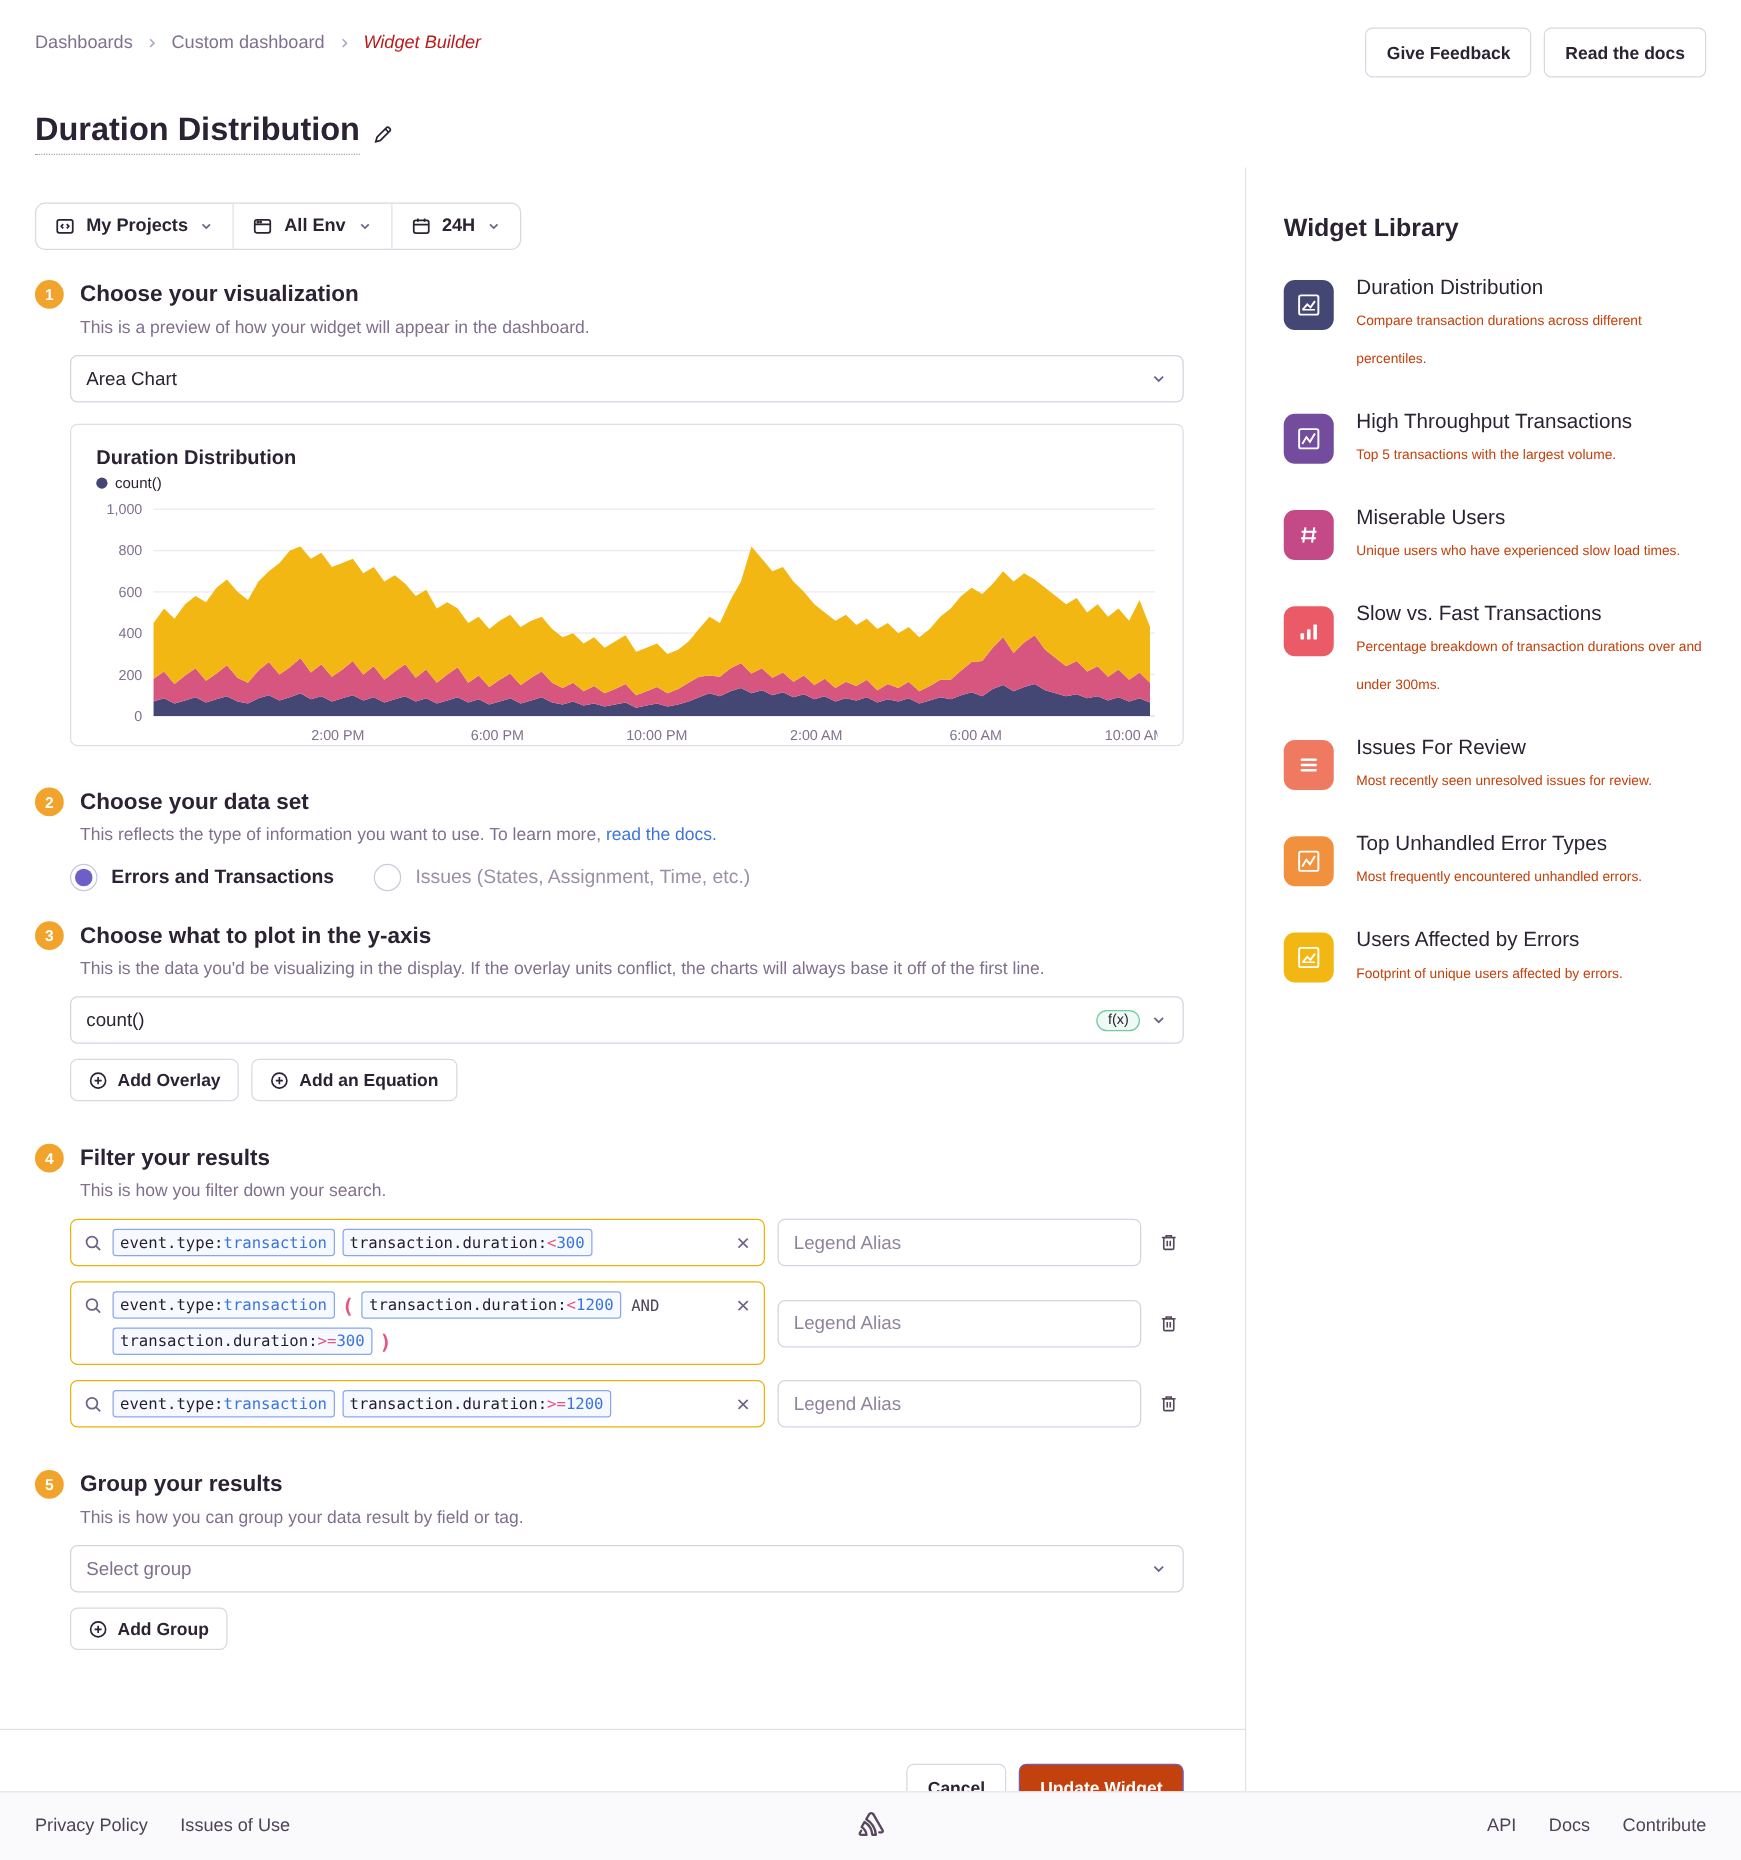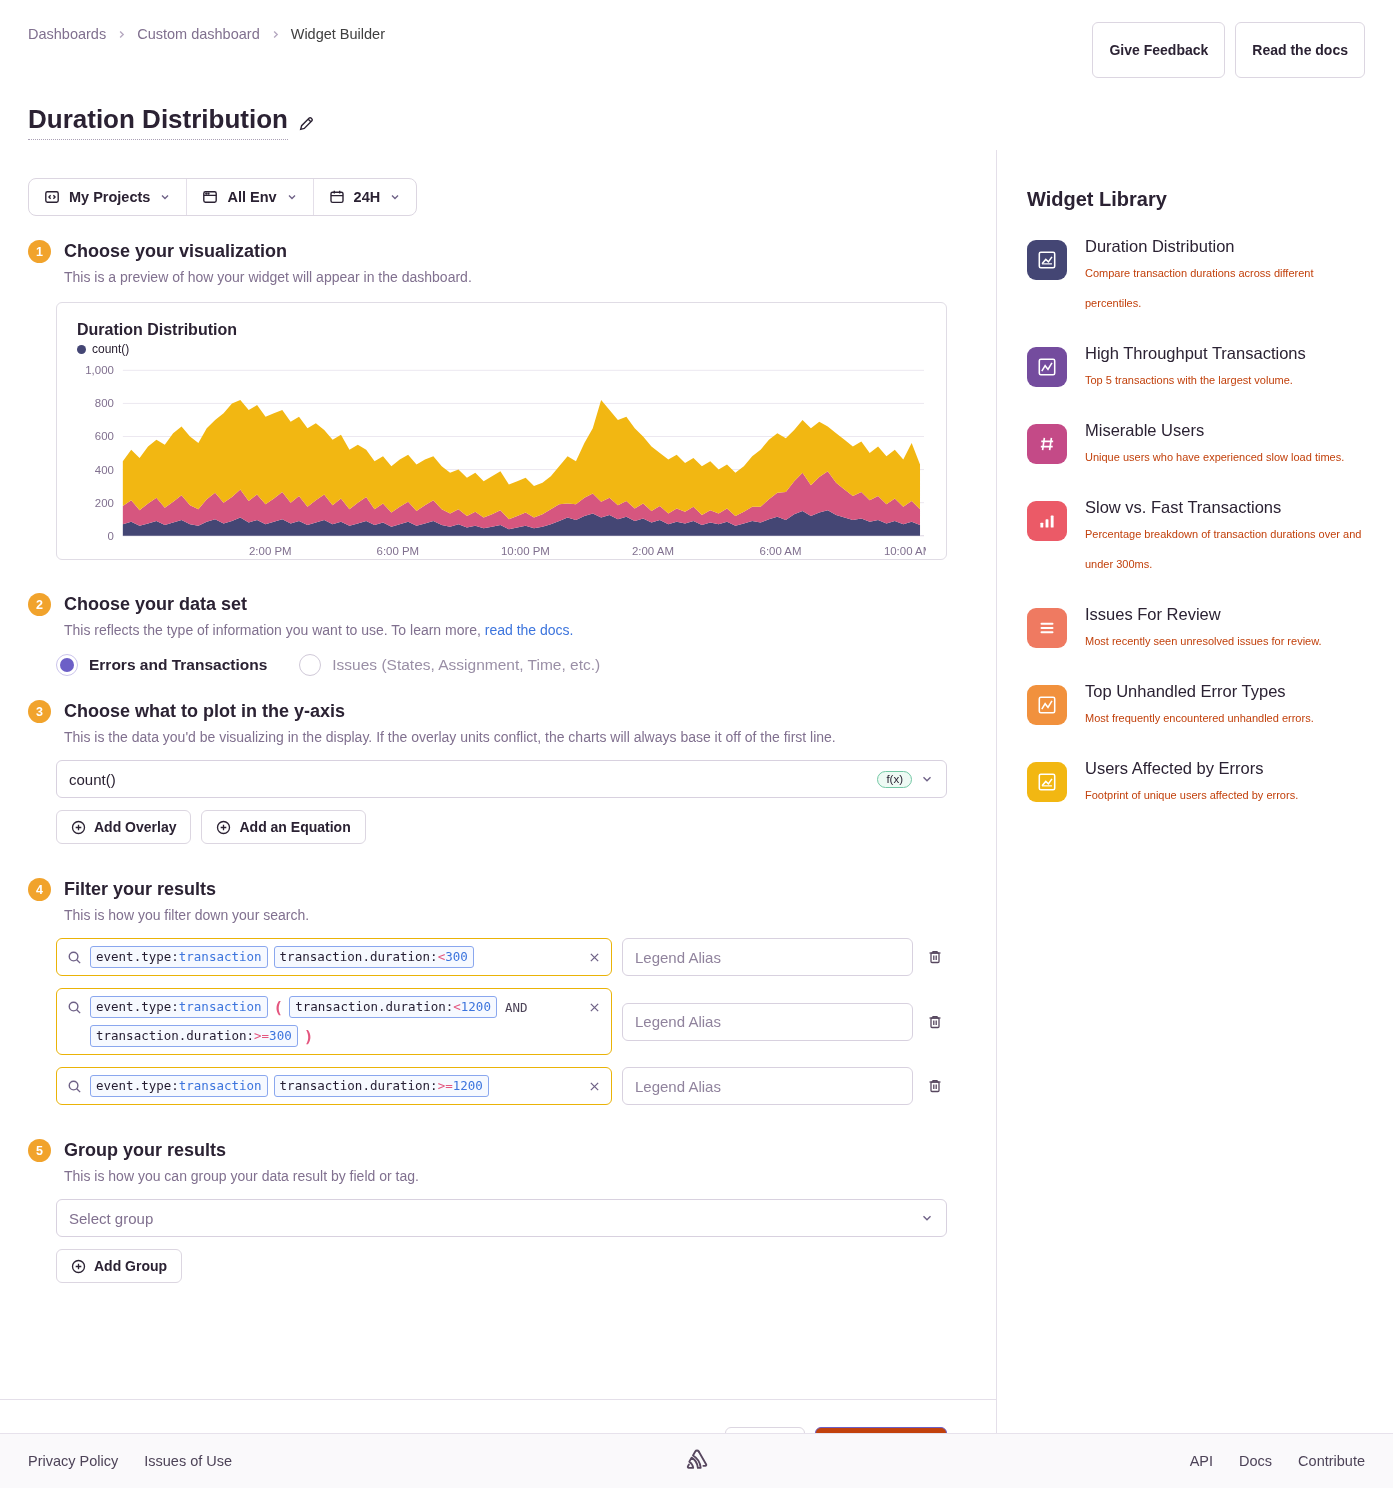--- a/index.html
+++ b/index.html
@@ -8,26 +8,26 @@
     width: 1393px; min-height: 1488px;
     font-family: "Liberation Sans", sans-serif;
     color: #2b2233;
     position: relative;
   }
   
   .top-header { padding: 22px 28px 0 28px; }
   .header-row { display:flex; justify-content:space-between; align-items:flex-start; }
   .breadcrumb { display:flex; align-items:center; gap:10px; font-size:14.5px; padding-top:4px; }
   .crumb-link { color:#80708f; cursor:pointer; }
-  .crumb-current { color:#404040; }
+  .crumb-current { color:#b91c1c;font-style:italic; }
   .crumb-sep { color:#b5a8c0; display:flex; }
   .header-buttons { display:flex; gap:10px; }
   .btn { display:inline-flex; align-items:center; justify-content:center;
          border:1px solid #dcd6e1; background:#fff; color:#2b2233;
-         font-weight:700; font-size:14px; border-radius:6px; height:56px; padding:0 16px;
+         font-weight:700; font-size:14px; border-radius:6px; height:40px; padding:0 16px;
          font-family:"Liberation Sans",sans-serif; cursor:pointer; }
   .btn.primary { background:#c2410c; border-color:#6c5fc7; color:#fff; }
   .page-title-row { margin-top:26px; display:flex; align-items:center; gap:10px; }
   .page-title { font-size:26px; font-weight:700; color:#2b2233;
                 border-bottom:1px dotted #aba1b6; padding-bottom:4px; }
   .edit-pencil { color:#2b2233; cursor:pointer; display:flex; margin-top:2px; }
 
   
   .content { display:flex; min-height:1315px; margin-top:10px; }
   .main-pane { width:997px; border-right:1px solid #e4dfe9; display:flex; flex-direction:column; }
@@ -213,20 +213,28 @@
       </div>
 
       
       <div class="step">
         <div class="step-head">
           <span class="step-badge">1</span>
           <span class="step-title">Choose your visualization</span>
         </div>
         <div class="step-sub">This is a preview of how your widget will appear in the dashboard.</div>
         <div class="step-body">
+          <div class="field">
+            <span class="grow">Area Chart</span>
+            <span class="chev">
+              <svg width="14" height="14" viewBox="0 0 16 16" fill="none" stroke="currentColor" stroke-width="1.6">
+                  <path d="M4 6l4 4 4-4"></path>
+                </svg>
+            </span>
+          </div>
 
           <div class="chart-card">
             <div class="chart-title">Duration Distribution</div>
             <div class="chart-legend">
               <span class="legend-dot" id="legend-dot" style="background: rgb(68, 70, 116);"></span>
               <span class="legend-label" id="legend-label">count()</span>
             </div>
             <svg id="chart-svg" width="100%" height="196" viewBox="0 0 852 196">
                 <line x1="46" x2="850" y1="172" y2="172" stroke="#ddd6e3"></line>
                 <text x="37" y="176" text-anchor="end" class="tick">0</text>

